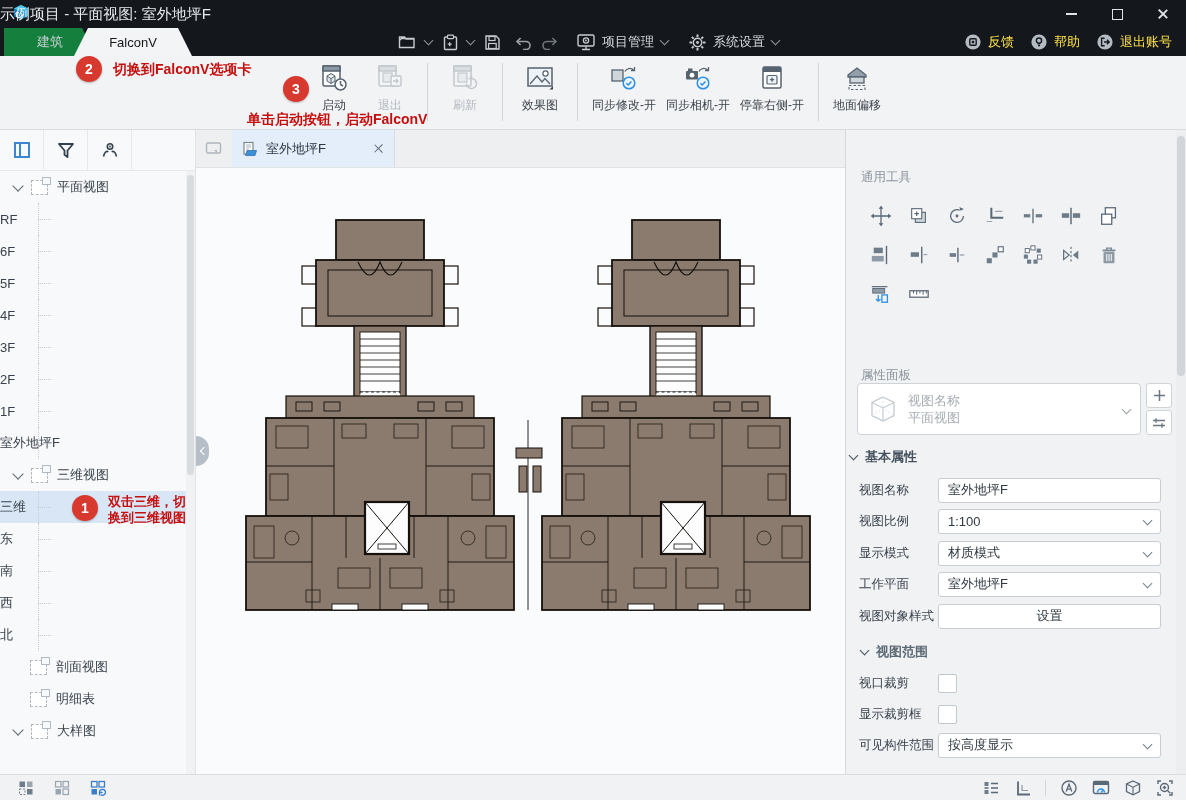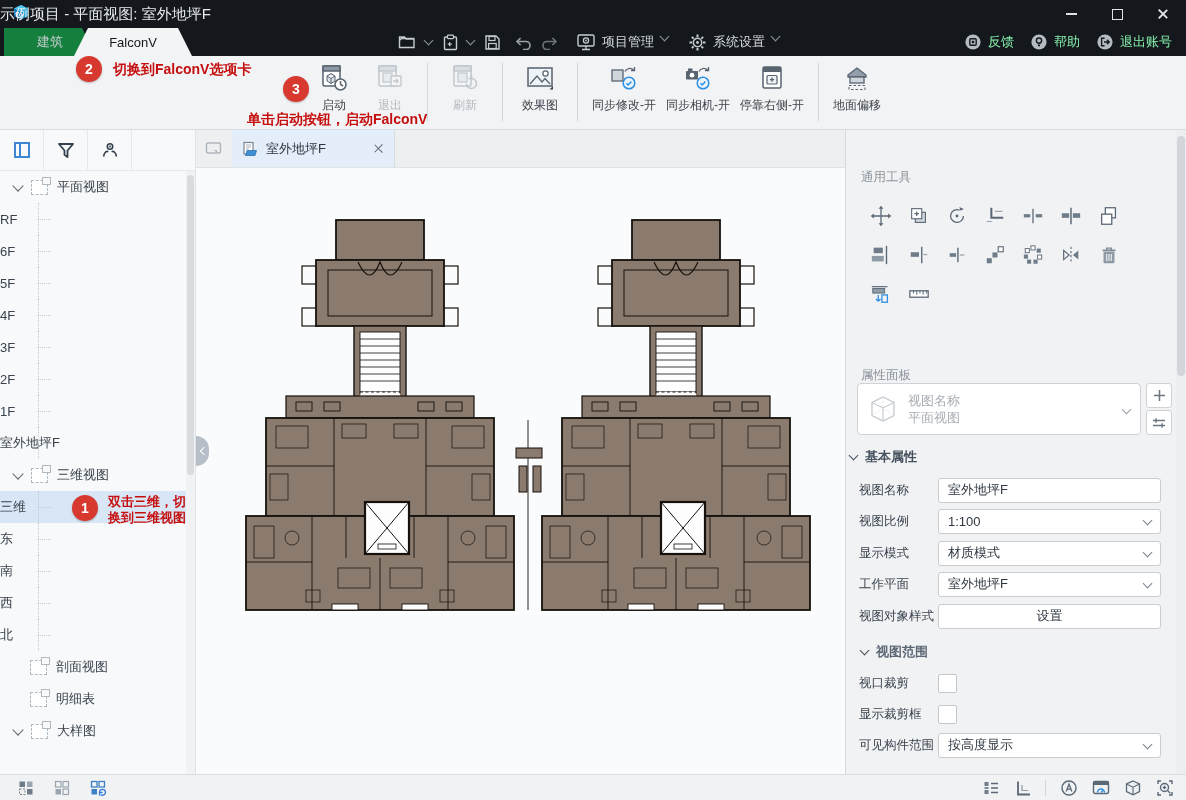--- a/index.html
+++ b/index.html
@@ -20,22 +20,22 @@
   .glyph-close::before{transform:rotate(45deg)}.glyph-close::after{transform:rotate(-45deg)}
 
   
   .menurow{position:absolute;left:0;top:28px;width:1186px;height:28px;background:#14181c}
   .tab{position:absolute;top:0;height:28px;display:flex;align-items:center;justify-content:center;font-size:13px}
   .tab-arch{left:4px;width:92px;background:#15803d;color:#c8cdd2;clip-path:polygon(0 0,calc(100% - 14px) 0,100% 100%,0 100%)}
   .tab-falcon{left:74px;width:118px;background:#f2f4f6;color:#15181b;clip-path:polygon(14px 0,calc(100% - 14px) 0,100% 100%,0 100%)}
   .quickbar{position:absolute;left:398px;top:0;height:28px;display:flex;align-items:center;gap:7px;color:#c6cbd1;font-size:13px}
   .qi{display:flex;align-items:center;justify-content:center;height:28px}
   .ddv{width:6px;height:6px;border-right:1.4px solid #8e959c;border-bottom:1.4px solid #8e959c;transform:rotate(45deg);margin:0 3px 3px 1px}
-  .menu-item{display:flex;gap:6px;margin-left:10px;color:#d4d8dc}
-  .rightbar{position:absolute;right:14px;top:0;height:28px;display:flex;align-items:center;gap:16px;color:#86efac;font-size:13px}
+  .menu-item{display:flex;align-items:center;gap:6px;margin-left:10px;color:#d4d8dc}
+  .rightbar{position:absolute;right:14px;top:0;height:28px;display:flex;align-items:center;gap:16px;color:#fde047;font-size:13px}
   .rb-item{display:flex;align-items:center;gap:6px}
 
   
   .ribbon{position:absolute;left:0;top:56px;width:1186px;height:74px;background:#f2f3f5;border-bottom:1px solid #d8dbdf;box-sizing:border-box}
   .rbar{position:absolute;left:306px;top:5px;display:flex;align-items:flex-start}
   .rbtn{min-width:46px;padding:2px 5px;display:flex;flex-direction:column;align-items:center;gap:4px;font-size:12px;color:#3c434b}
   .rbtn.disabled{color:#b3bac0}
   .rsep{width:1px;background:#d3d7db;height:58px;margin:2px 9px}
 
   

